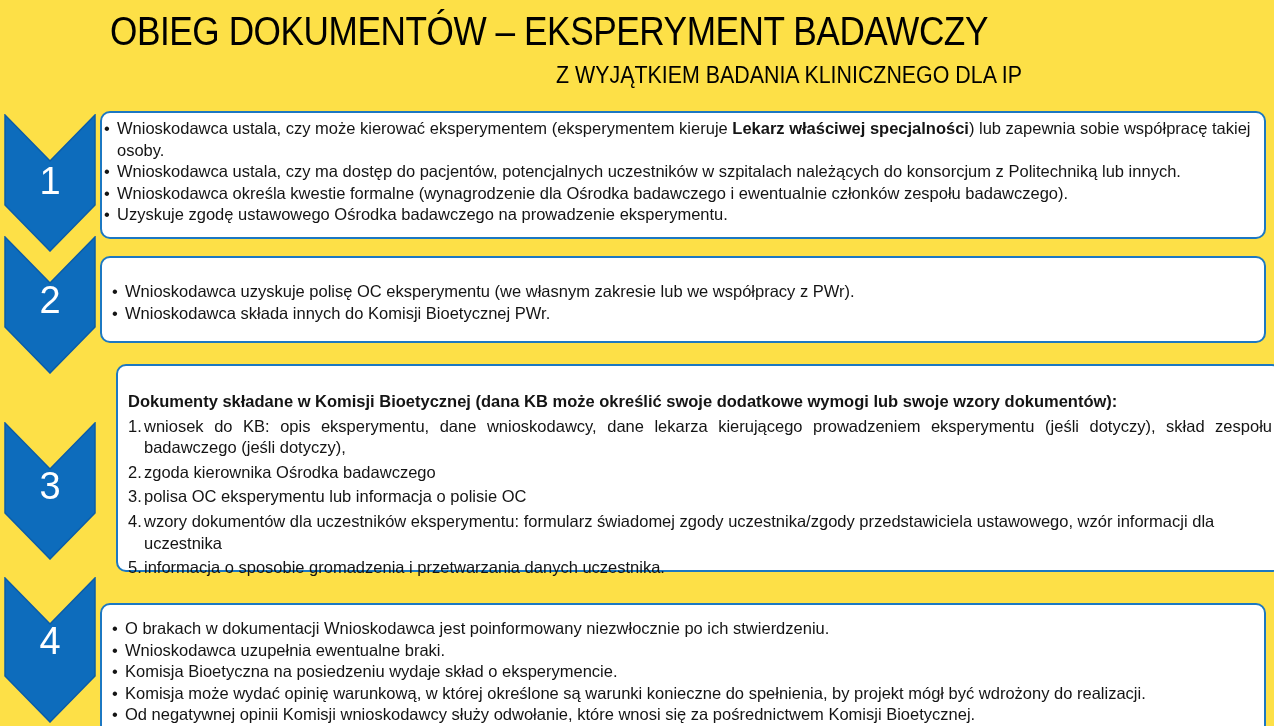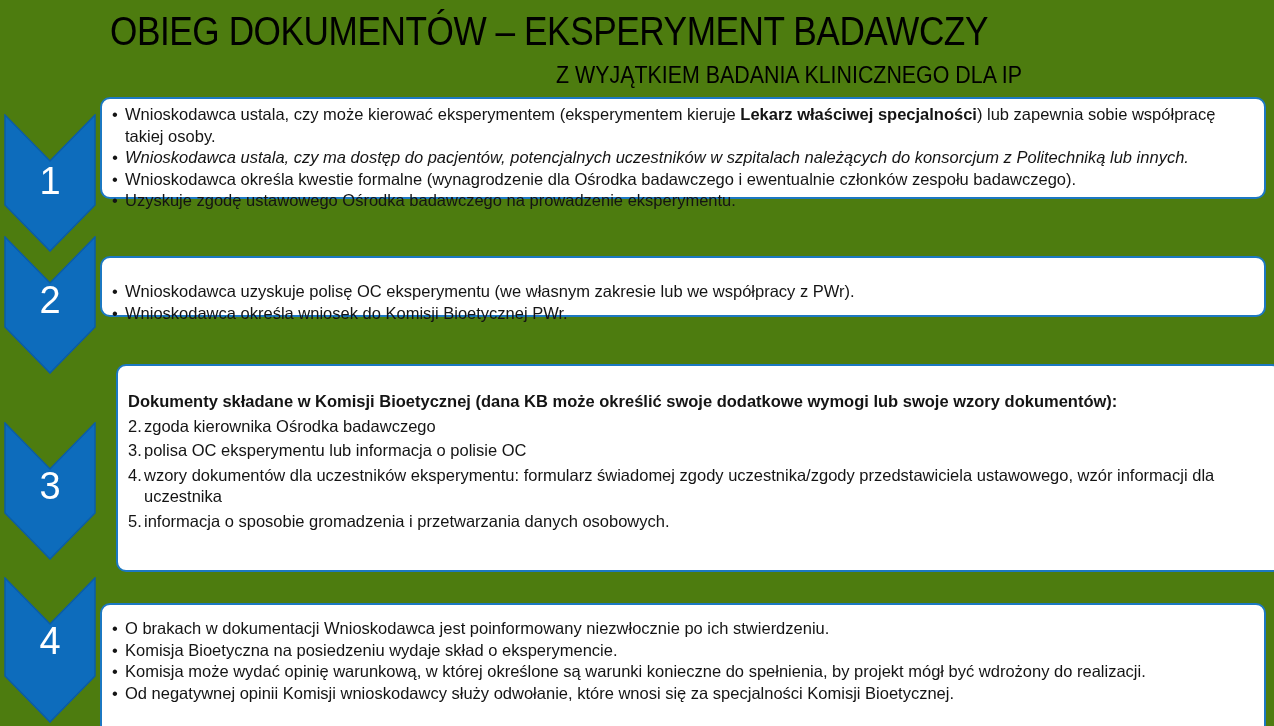--- a/index.html
+++ b/index.html
@@ -1,43 +1,43 @@
 <!DOCTYPE html>
 <html><head>
 <meta charset="utf-8">
 <style>
   html,body{margin:0;padding:0;background:#fff;}
   .canvas{
-    position:relative;width:1274px;height:726px;background:#4d7c0f;overflow:hidden;
+    position:relative;width:1274px;height:726px;background:#fde047;overflow:hidden;
     font-family:"Liberation Sans",sans-serif;color:#141414;
   }
   .title{
     position:absolute;left:110px;top:9px;font-size:40px;font-weight:normal;
     letter-spacing:-0.5px;white-space:nowrap;color:#000;
     transform:scaleX(.88);transform-origin:left top;margin:0;
   }
   .subtitle{
     position:absolute;left:556px;top:62px;font-size:23px;white-space:nowrap;color:#000;
     transform:scaleX(.93);transform-origin:left top;
   }
   .chev{position:absolute;left:4px;width:92px;}
   .chev text{fill:#ffffff;font-family:"Liberation Sans",sans-serif;font-size:38px;}
   .box{
     position:absolute;left:100px;width:1166px;background:#ffffff;
     border:2px solid #1c78c2;border-radius:10px;box-sizing:border-box;
     font-size:16.5px;line-height:21.6px;
   }
-  .box1{top:97px;height:102px;padding:5px 8px 0 10px;}
-  .box2{top:256px;height:61px;padding:23px 8px 0 10px;}
+  .box1{top:111px;height:128px;padding:5px 8px 0 2px;}
+  .box2{top:256px;height:87px;padding:23px 8px 0 10px;}
   .box3{top:364px;height:208px;padding:25px 8px 0 10px;margin-left:16px;}
   .box4{top:603px;height:176px;padding:13px 8px 0 10px;}
   ul.blist{list-style:none;margin:0;padding:0;}
   .blist li{padding-left:13px;}
   .blist li::before{content:"\2022";display:inline-block;width:13px;margin-left:-13px;}
-  .justify{text-align:justify;font-style:italic;}
+  .justify{text-align:justify;}
   .bhead{font-weight:bold;}
   .oli{padding-left:16px;margin-top:3px;}
   .oli .num{display:inline-block;width:16px;margin-left:-16px;}
 </style>
 </head>
 <body>
 
 <div class="canvas">
 
   <h1 class="title">OBIEG DOKUMENTÓW – EKSPERYMENT BADAWCZY</h1>
@@ -68,34 +68,36 @@
       <li><span>Wnioskodawca ustala, czy może kierować eksperymentem (eksperymentem kieruje </span><b>Lekarz właściwej specjalności</b><span>) lub zapewnia sobie współpracę takiej osoby.</span></li>
       <li class="justify"><span>Wnioskodawca ustala, czy ma dostęp do pacjentów, potencjalnych uczestników w szpitalach należących do konsorcjum z Politechniką lub innych.</span></li>
       <li><span>Wnioskodawca określa kwestie formalne (wynagrodzenie dla Ośrodka badawczego i ewentualnie członków zespołu badawczego).</span></li>
       <li><span>Uzyskuje zgodę ustawowego Ośrodka badawczego na prowadzenie eksperymentu.</span></li>
     </ul>
   </div>
 
   <div class="box box2">
     <ul class="blist">
       <li><span>Wnioskodawca uzyskuje polisę OC eksperymentu (we własnym zakresie lub we współpracy z PWr).</span></li>
-      <li><span>Wnioskodawca określa wniosek do Komisji Bioetycznej PWr.</span></li>
+      <li><span>Wnioskodawca składa innych do Komisji Bioetycznej PWr.</span></li>
     </ul>
   </div>
 
   <div class="box box3">
     <div class="bhead">Dokumenty składane w Komisji Bioetycznej (dana KB może określić swoje dodatkowe wymogi lub swoje  wzory dokumentów):</div>
+    <div class="oli justify"><span class="num">1.</span><span>wniosek do KB: opis eksperymentu, dane wnioskodawcy, dane lekarza kierującego prowadzeniem eksperymentu (jeśli dotyczy), skład zespołu badawczego (jeśli dotyczy),</span></div>
     <div class="oli"><span class="num">2.</span><span>zgoda kierownika Ośrodka badawczego</span></div>
     <div class="oli"><span class="num">3.</span><span>polisa OC eksperymentu lub informacja o polisie OC</span></div>
     <div class="oli"><span class="num">4.</span><span>wzory dokumentów dla uczestników eksperymentu: formularz świadomej zgody uczestnika/zgody przedstawiciela ustawowego, wzór informacji dla uczestnika</span></div>
-    <div class="oli"><span class="num">5.</span><span>informacja o sposobie gromadzenia i przetwarzania danych osobowych.</span></div>
+    <div class="oli"><span class="num">5.</span><span>informacja o sposobie gromadzenia i przetwarzania danych uczestnika.</span></div>
   </div>
 
   <div class="box box4">
     <ul class="blist">
       <li><span>O brakach w dokumentacji Wnioskodawca jest  poinformowany niezwłocznie po ich stwierdzeniu.</span></li>
+      <li><span>Wnioskodawca uzupełnia ewentualne braki.</span></li>
       <li><span>Komisja Bioetyczna na posiedzeniu wydaje skład o eksperymencie.</span></li>
       <li><span>Komisja może wydać opinię warunkową, w której określone są warunki konieczne do spełnienia, by projekt mógł być wdrożony do realizacji.</span></li>
-      <li><span>Od negatywnej opinii Komisji wnioskodawcy służy odwołanie, które wnosi się za specjalności Komisji Bioetycznej.</span></li>
+      <li><span>Od negatywnej opinii Komisji wnioskodawcy służy odwołanie, które wnosi się za pośrednictwem Komisji Bioetycznej.</span></li>
     </ul>
   </div>
 
 </div>
 
 </body></html>

